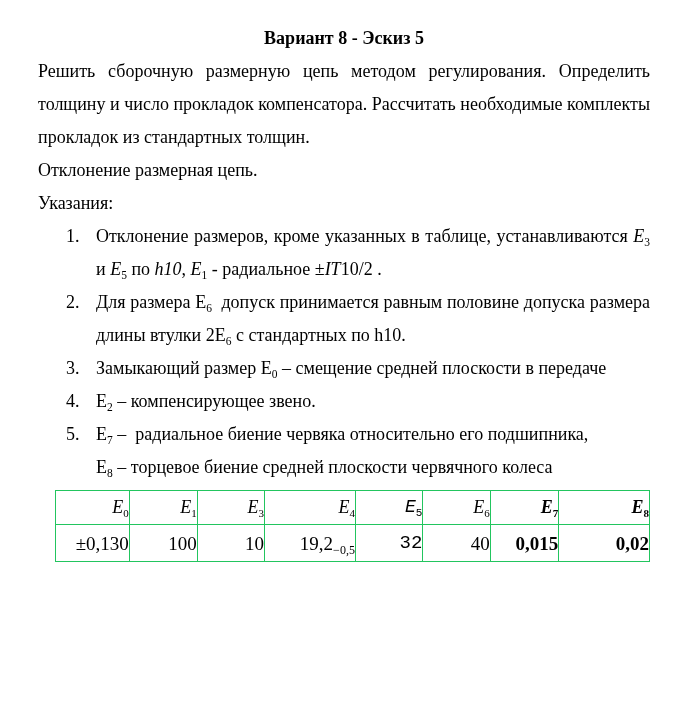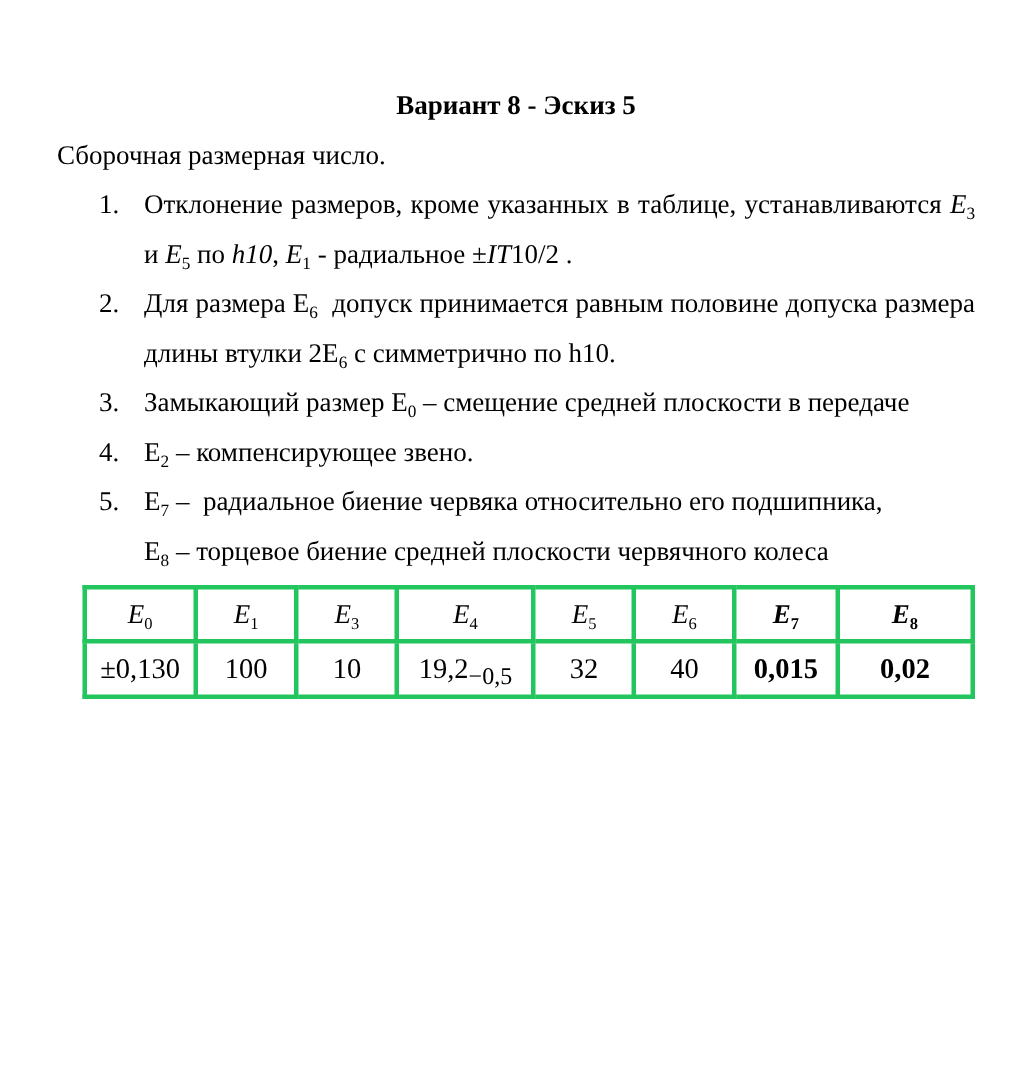--- a/index.html
+++ b/index.html
@@ -13,21 +13,20 @@
   .page {
     width: 690px; height: 716px;
     padding: 22px 40px 0 38px;
     font-size: 18px;
     line-height: 33px;
   }
   p { margin: 0; }
   .heading {
     text-align: center;
     font-weight: bold;
-    margin-top: 32px;
   }
   .just { text-align: justify; }
   .prewrap { white-space: pre-wrap; }
   .it { font-style: italic; }
   sub {
     font-size: 11.5px;
     line-height: 0;
     vertical-align: -4px;
   }
   .notes { margin-left: 28px; }
@@ -42,55 +41,57 @@
     font-weight: bold;
     margin-left: 57px;
     white-space: pre-wrap;
   }
   table.dtable {
     border-collapse: collapse;
     margin: 6px 0 0 17px;
     table-layout: fixed;
   }
   table.dtable td {
-    border: 3px solid #22c55e;
-    text-align: center;
+    border: 1px solid #22c55e;
+    text-align: right;
     vertical-align: middle;
     padding: 0;
   }
   tr.hrow td { height: 31px; font-size: 18px; }
   tr.vrow td { height: 37px; font-size: 19px; }
   tr td:nth-child(1) { width: 75px; }
   tr td:nth-child(2) { width: 70px; margin-top: 35px; }
   tr td:nth-child(3) { width: 70px; }
   tr td:nth-child(4) { width: 93px; }
-  tr td:nth-child(5) { width: 70px; }
+  tr td:nth-child(5) { width: 70px; font-family: Liberation Mono, monospace; }
   tr td:nth-child(6) { width: 70px; }
   tr td:nth-child(7) { width: 70px; font-weight: bold; }
   tr td:nth-child(8) { width: 94px; font-weight: bold; }
   tr.hrow sub { font-size: 11px; vertical-align: -4px; }
-  tr.vrow sub { font-size: 16px; vertical-align: -4px; }
+  tr.vrow sub { font-size: 12px; vertical-align: -4px; }
 </style>
 </head>
 <body>
 
 <div class="page">
 
   <p class="heading">Вариант 8 - Эскиз 5</p>
 
-  <p>Сборочная размерная число.</p>
+  <p class="just">Решить сборочную размерную цепь методом регулирования. Определить толщину и число прокладок компенсатора. Рассчитать необходимые комплекты прокладок из стандартных толщин.</p>
+  <p>Отклонение размерная цепь.</p>
+  <p>Указания:</p>
 
   <div class="notes">
     <div class="note-row">
       <span class="note-num">1.</span>
       <span class="note-body"><span>Отклонение размеров, кроме указанных в таблице, устанавливаются </span><span class="it">E</span><sub>3</sub><span> и </span><span class="it">E</span><sub>5</sub><span> по </span><span class="it">h10</span><span>, </span><span class="it">E</span><sub>1</sub><span> - радиальное ±</span><span class="it">IT</span><span>10/2 .</span></span>
     </div>
     <div class="note-row">
       <span class="note-num">2.</span>
-      <span class="note-body"><span>Для размера Е</span><sub>6</sub><span>  допуск принимается равным половине допуска размера длины втулки 2Е</span><sub>6</sub><span> с симметрично по h10.</span></span>
+      <span class="note-body"><span>Для размера Е</span><sub>6</sub><span>  допуск принимается равным половине допуска размера длины втулки 2Е</span><sub>6</sub><span> с стандартных по h10.</span></span>
     </div>
     <div class="note-row">
       <span class="note-num">3.</span>
       <span class="note-body"><span>Замыкающий размер Е</span><sub>0</sub><span> – смещение средней плоскости в передаче</span></span>
     </div>
     <div class="note-row">
       <span class="note-num">4.</span>
       <span class="note-body"><span>Е</span><sub>2</sub><span> – компенсирующее звено.</span></span>
     </div>
     <div class="note-row">

